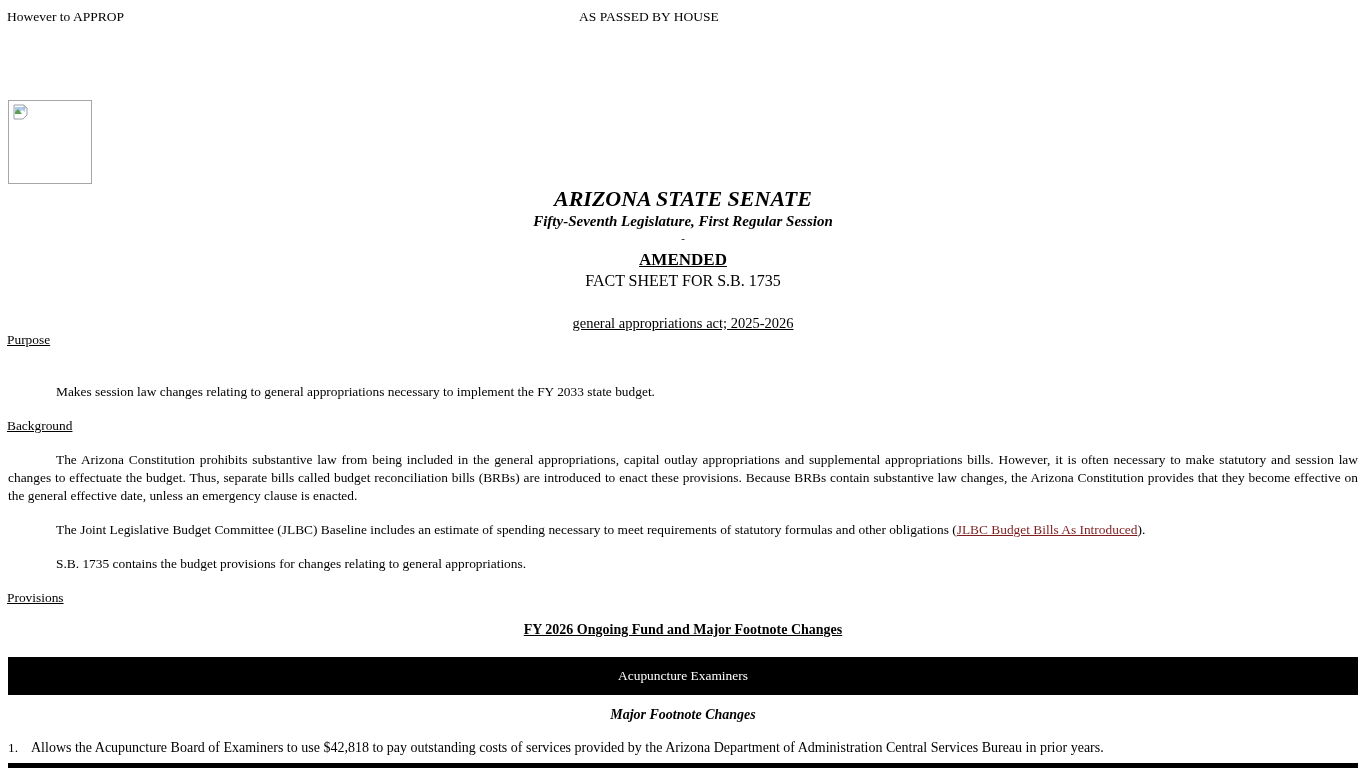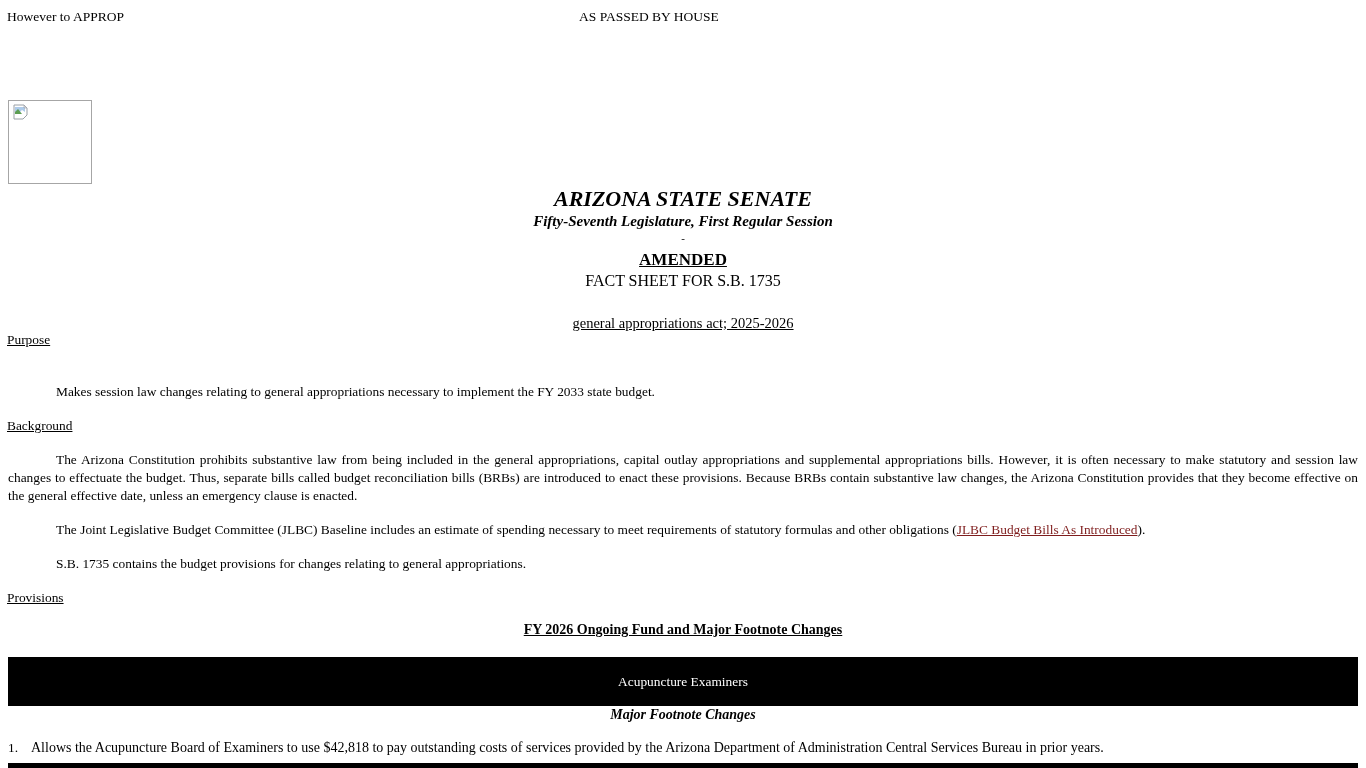--- a/index.html
+++ b/index.html
@@ -35,21 +35,21 @@
   .doc-subject { top: 315px; font-size: 14.5px; text-decoration: underline; }
   .purpose-h { top: 332px; left: 7px; }
   .purpose-p { top: 383px; }
   .background-h { top: 418px; left: 7px; }
   .bg-p1 { top: 451px; }
   .bg-p2 { top: 521px; }
   .bg-p3 { top: 555px; }
   .provisions-h { top: 590px; left: 7px; }
   .fy-subhead { top: 622px; font-size: 14px; font-weight: bold; text-decoration: underline; }
   .agency-banner {
-    top: 657px; height: 49px;
+    top: 657px; height: 38px;
     background: #000000; color: #ffffff;
     display: flex; align-items: center; justify-content: center;
     font-size: 13.4px;
     text-align: center;
   }
   .major-footnote { top: 707px; font-size: 14px; font-weight: bold; font-style: italic; }
   .item-row { top: 739px; display: flex; }
   .item-num { width: 23px; flex: 0 0 23px; font-size: 13.4px; line-height: 18px; }
   .item-text { flex: 1; font-size: 14px; line-height: 18px; text-align: justify; }
   .bottom-bar { top: 763px; height: 12px; background: #000000; }

